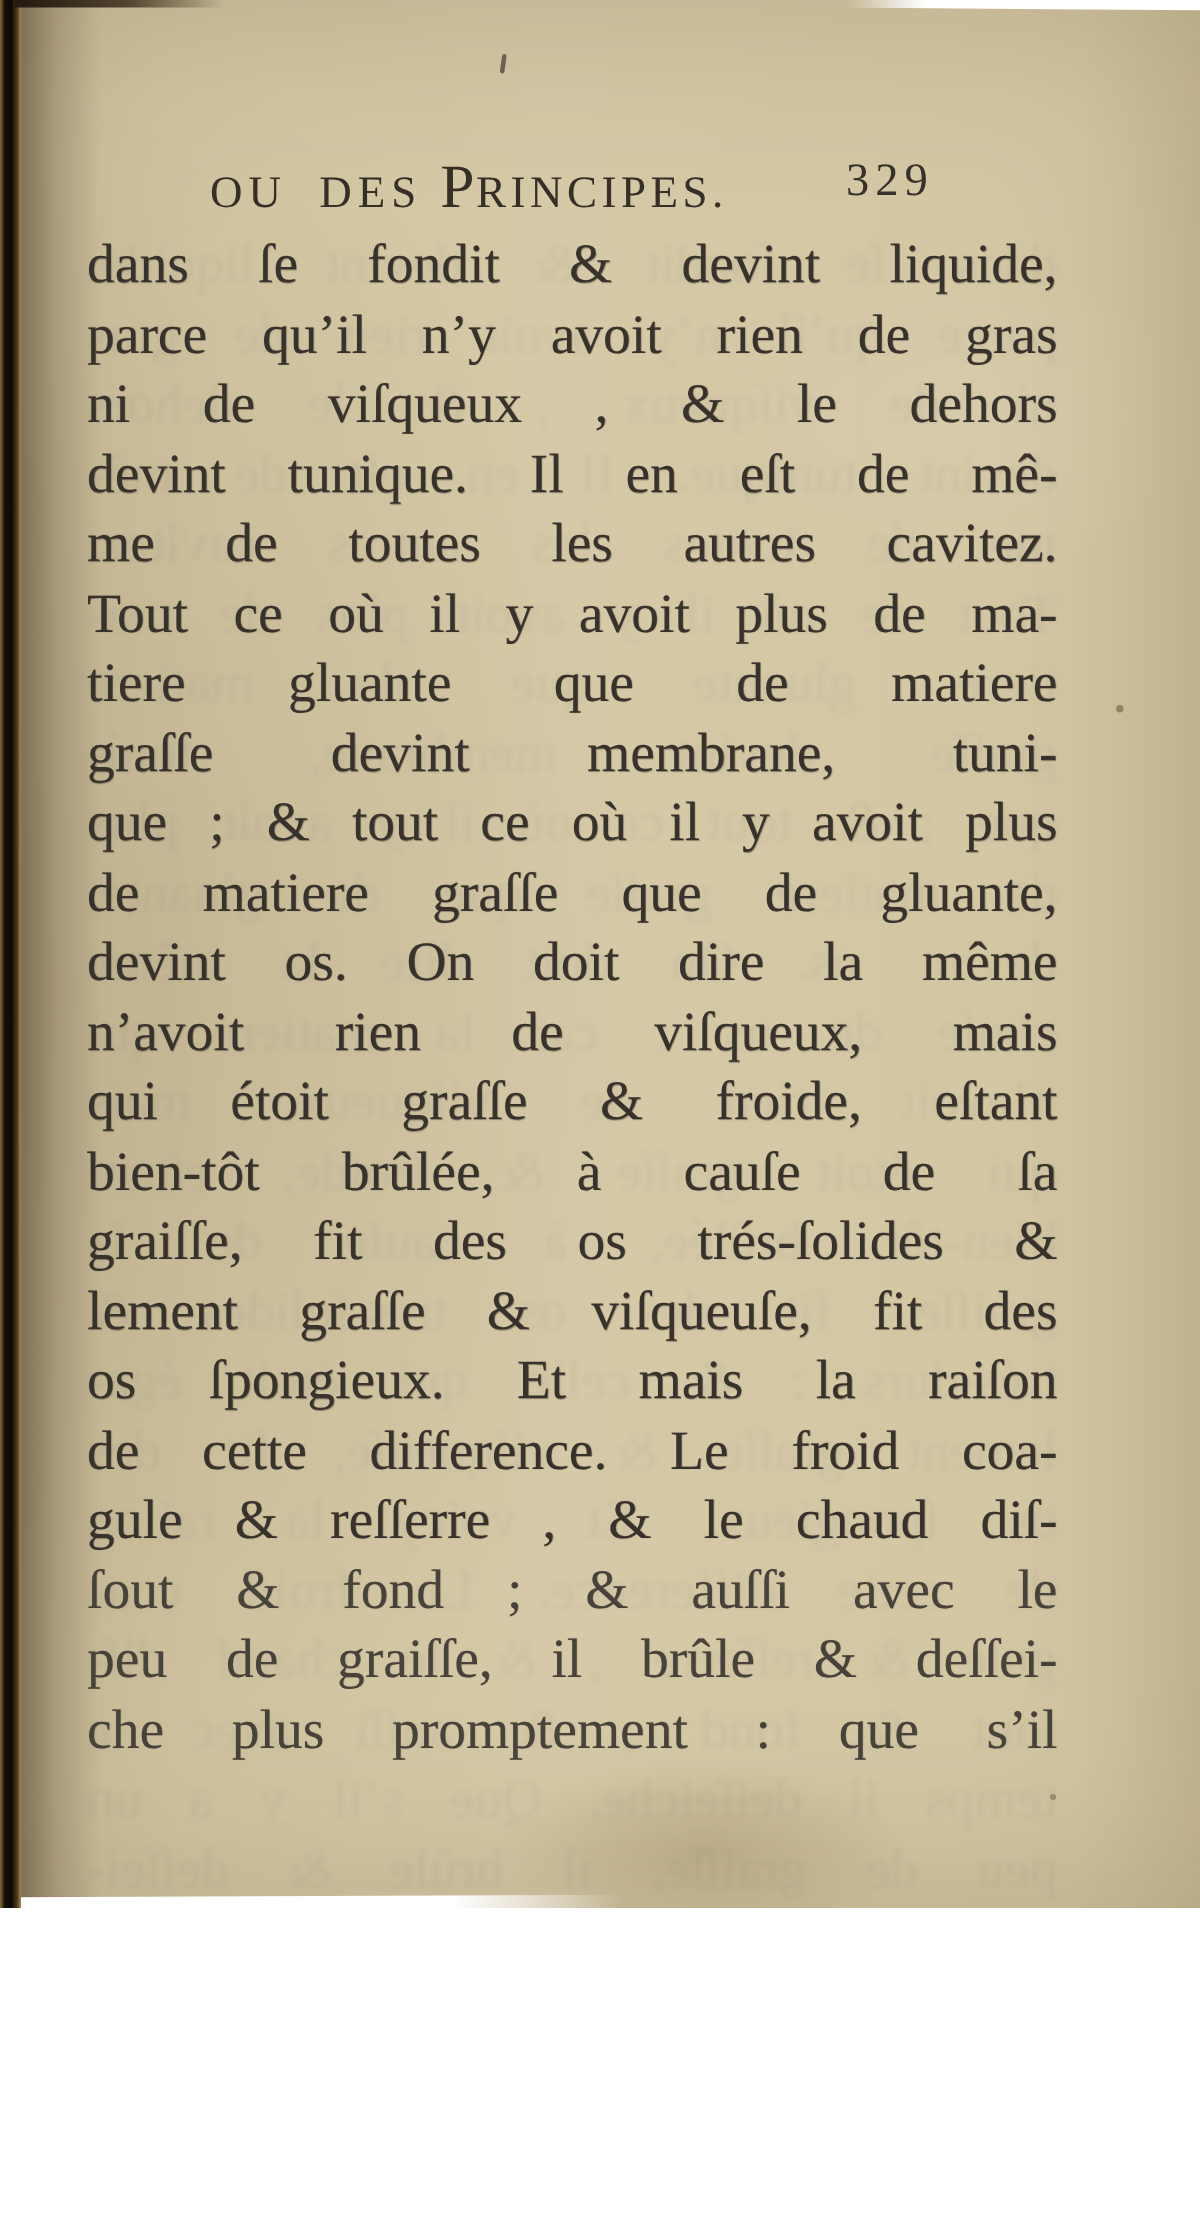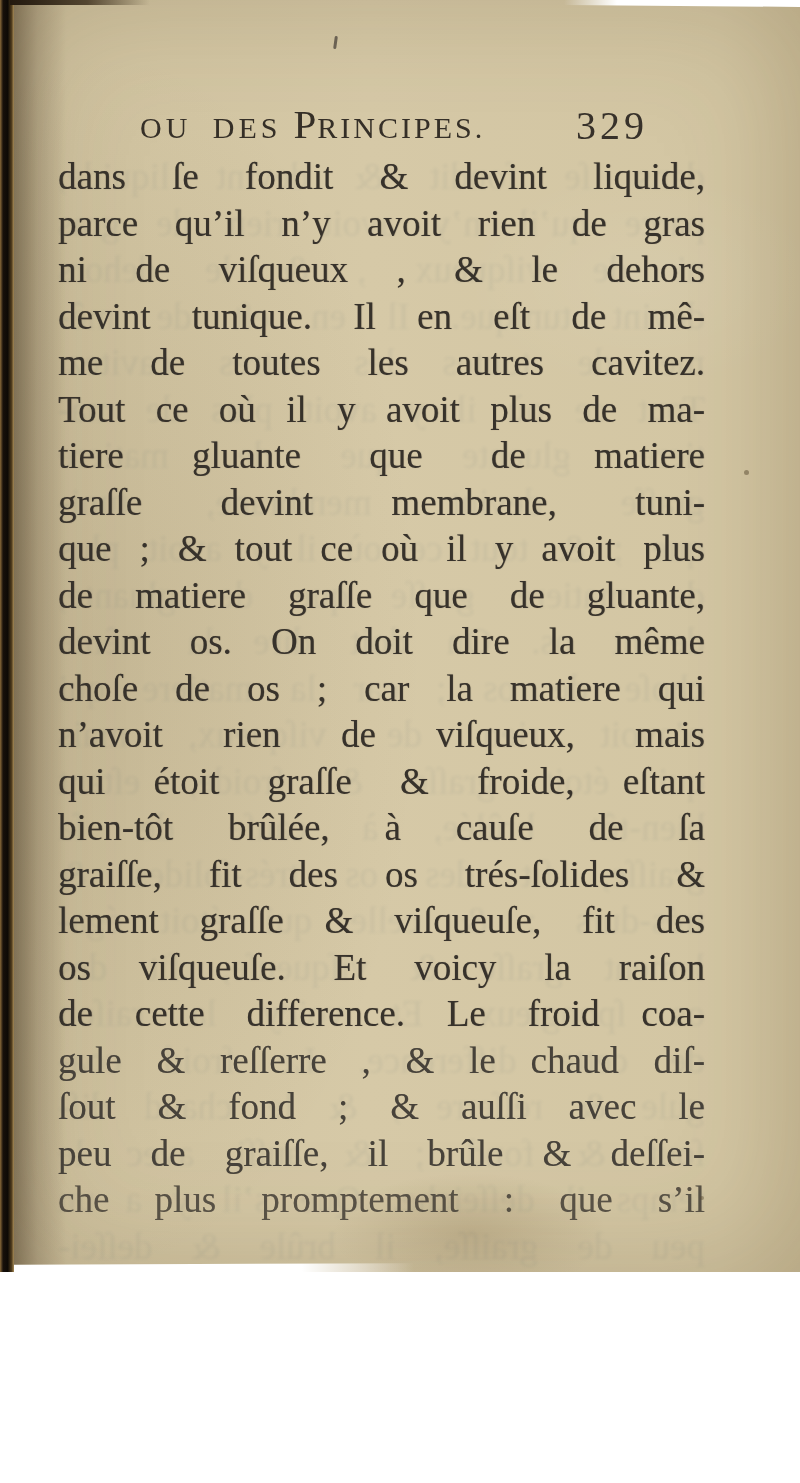--- a/index.html
+++ b/index.html
@@ -70,21 +70,21 @@
     text-align: justify; text-align-last: justify;
     white-space: nowrap;
   }
   
   .header { position: absolute; left: 140px; top: 100px; width: 560px; height: 48px; z-index: 3; color: #352f27; }
   .rt { word-spacing: 10px; white-space: nowrap; }
   .rt-prefix { font-size: 30px; letter-spacing: 4px; margin-right: 12px; }
   .rt-initial { font-size: 41px; letter-spacing: 1px; }
   .rt-rest { font-size: 30px; letter-spacing: 3px; }
   .pagenum {
-    position: absolute; left: 576px; top: 102px; font-size: 40px; letter-spacing: 4px;
+    position: absolute; left: 564px; top: 102px; font-size: 31px; letter-spacing: 4px;
     color: #37312a; z-index: 3;
   }
   .body-text {
     position: absolute; left: 58px; top: 154px; width: 647px; z-index: 3;
     color: #37322b;
     text-shadow: 0.4px 0.4px 0.7px rgba(44,38,30,0.45);
   }
   .line {
     font-size: 37px; line-height: 46.5px; height: 46.5px;
     text-align: justify; text-align-last: justify;
@@ -171,27 +171,26 @@
     <div class="line">parce qu’il n’y avoit rien de gras</div>
     <div class="line">ni de viſqueux , &amp; le dehors</div>
     <div class="line">devint tunique. Il en eſt de mê-</div>
     <div class="line">me de toutes les autres cavitez.</div>
     <div class="line">Tout ce où il y avoit plus de ma-</div>
     <div class="line">tiere gluante que de matiere</div>
     <div class="line">graſſe devint membrane, tuni-</div>
     <div class="line">que ; &amp; tout ce où il y avoit plus</div>
     <div class="line">de matiere graſſe que de gluante,</div>
     <div class="line">devint os. On doit dire la même</div>
-    <div class="line">choſe de os ; car la matiere qui</div>
     <div class="line">n’avoit rien de viſqueux, mais</div>
     <div class="line">qui étoit graſſe &amp; froide, eſtant</div>
     <div class="line">bien-tôt brûlée, à cauſe de ſa</div>
     <div class="line">graiſſe, fit des os trés-ſolides &amp;</div>
     <div class="line">lement graſſe &amp; viſqueuſe, fit des</div>
-    <div class="line">os viſqueuſe. Et voicy la raiſon</div>
+    <div class="line">os ſpongieux. Et mais la raiſon</div>
     <div class="line">de cette difference. Le froid coa-</div>
     <div class="line">gule &amp; reſſerre , &amp; le chaud diſ-</div>
     <div class="line">ſout &amp; fond ; &amp; auſſi avec le</div>
     <div class="line">peu de graiſſe, il brûle &amp; deſſei-</div>
     <div class="line">che plus promptement : que s’il</div>
   </div>
 
   <div class="footer">
     <span class="volume">Tome I.</span>
     <span class="signature">E e</span>

